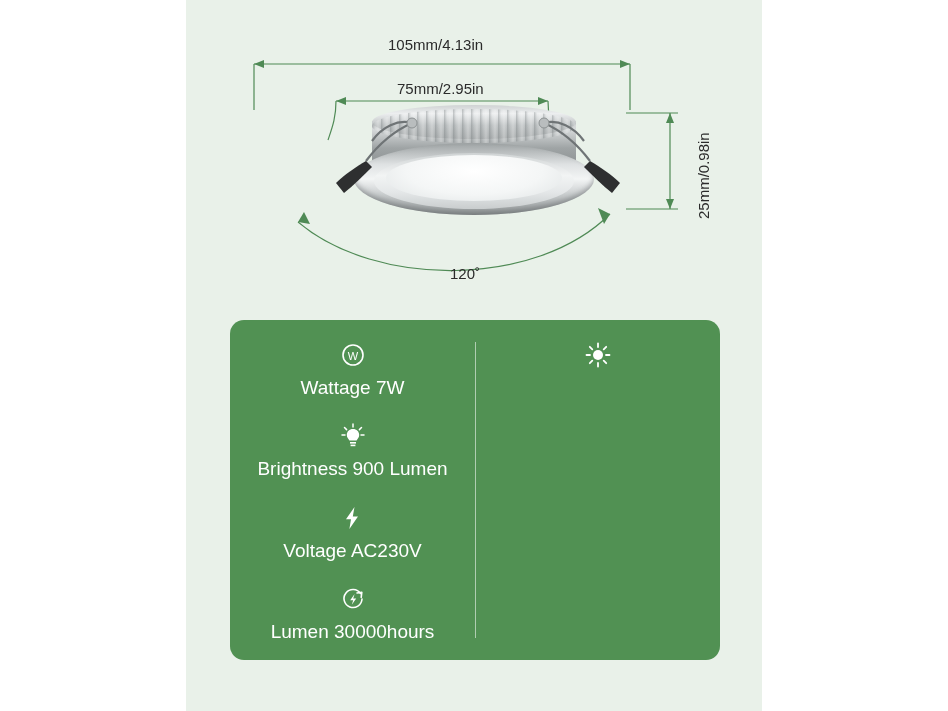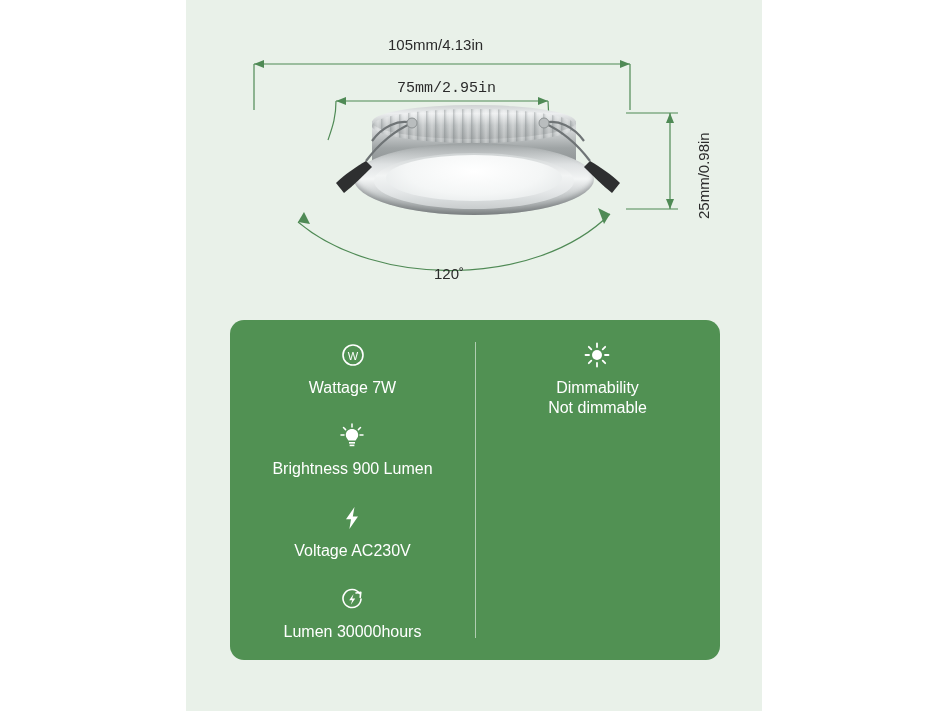--- a/index.html
+++ b/index.html
@@ -147,21 +147,21 @@
     color: #ffffff;
     text-align: center;
   }
   .feature .ico {
     display: block;
     height: 26px;
     margin-bottom: 10px;
     line-height: 26px;
   }
   .feature .txt {
-    font-size: 16px;
+    font-size: 19px;
     line-height: 20px;
     white-space: pre-line;
     color: #ffffff;
   }
   svg { display: block; }
 </style>
 </head>
 <body>
 
 <div class="page">
@@ -216,23 +216,23 @@
             <path d="M304 60 C 314 66, 326 74, 334 82 L 326 92 C 316 84, 306 74, 298 66 Z"></path>
           </g>
           <g fill="#b9bdbe" stroke="#8d9293" stroke-width="1">
             <circle cx="126" cy="22" r="5"></circle>
             <circle cx="258" cy="22" r="5"></circle>
           </g>
         </svg>
       </div>
 
       <span class="dim-label" style="left:202px; top:36px;">105mm/4.13in</span>
-      <span class="dim-label" style="left:211px; top:80px;font-family:Liberation Mono, monospace;">75mm/2.95in</span>
+      <span class="dim-label" style="left:211px; top:80px;">75mm/2.95in</span>
       <span class="dim-label vertical" style="left:509px; top:219px;">25mm/0.98in</span>
-      <span class="dim-label" style="left:248px; top:265px;">120˚</span>
+      <span class="dim-label" style="left:264px; top:265px;">120˚</span>
     </div>
 
     <div class="panel">
       <div class="panel-divider"></div>
 
       <div class="panel-col">
 
         <div class="feature">
           <span class="ico">
             <svg width="26" height="26" viewBox="0 0 26 26">
@@ -296,20 +296,18 @@
                   <line x1="13" y1="21" x2="13" y2="24.5"></line>
                 <line x1="1.5" y1="13" x2="5" y2="13"></line>
                   <line x1="21" y1="13" x2="24.5" y2="13"></line>
                 <line x1="4.8" y1="4.8" x2="7.3" y2="7.3"></line>
                   <line x1="18.7" y1="18.7" x2="21.2" y2="21.2"></line>
                 <line x1="21.2" y1="4.8" x2="18.7" y2="7.3"></line>
                   <line x1="7.3" y1="18.7" x2="4.8" y2="21.2"></line>
               </g>
             </svg>
           </span>
-          <span class="txt">Dimmability
-Not dimmable</span>
         </div>
       </div>
     </div>
 
   </div>
 </div>
 
 </body></html>

